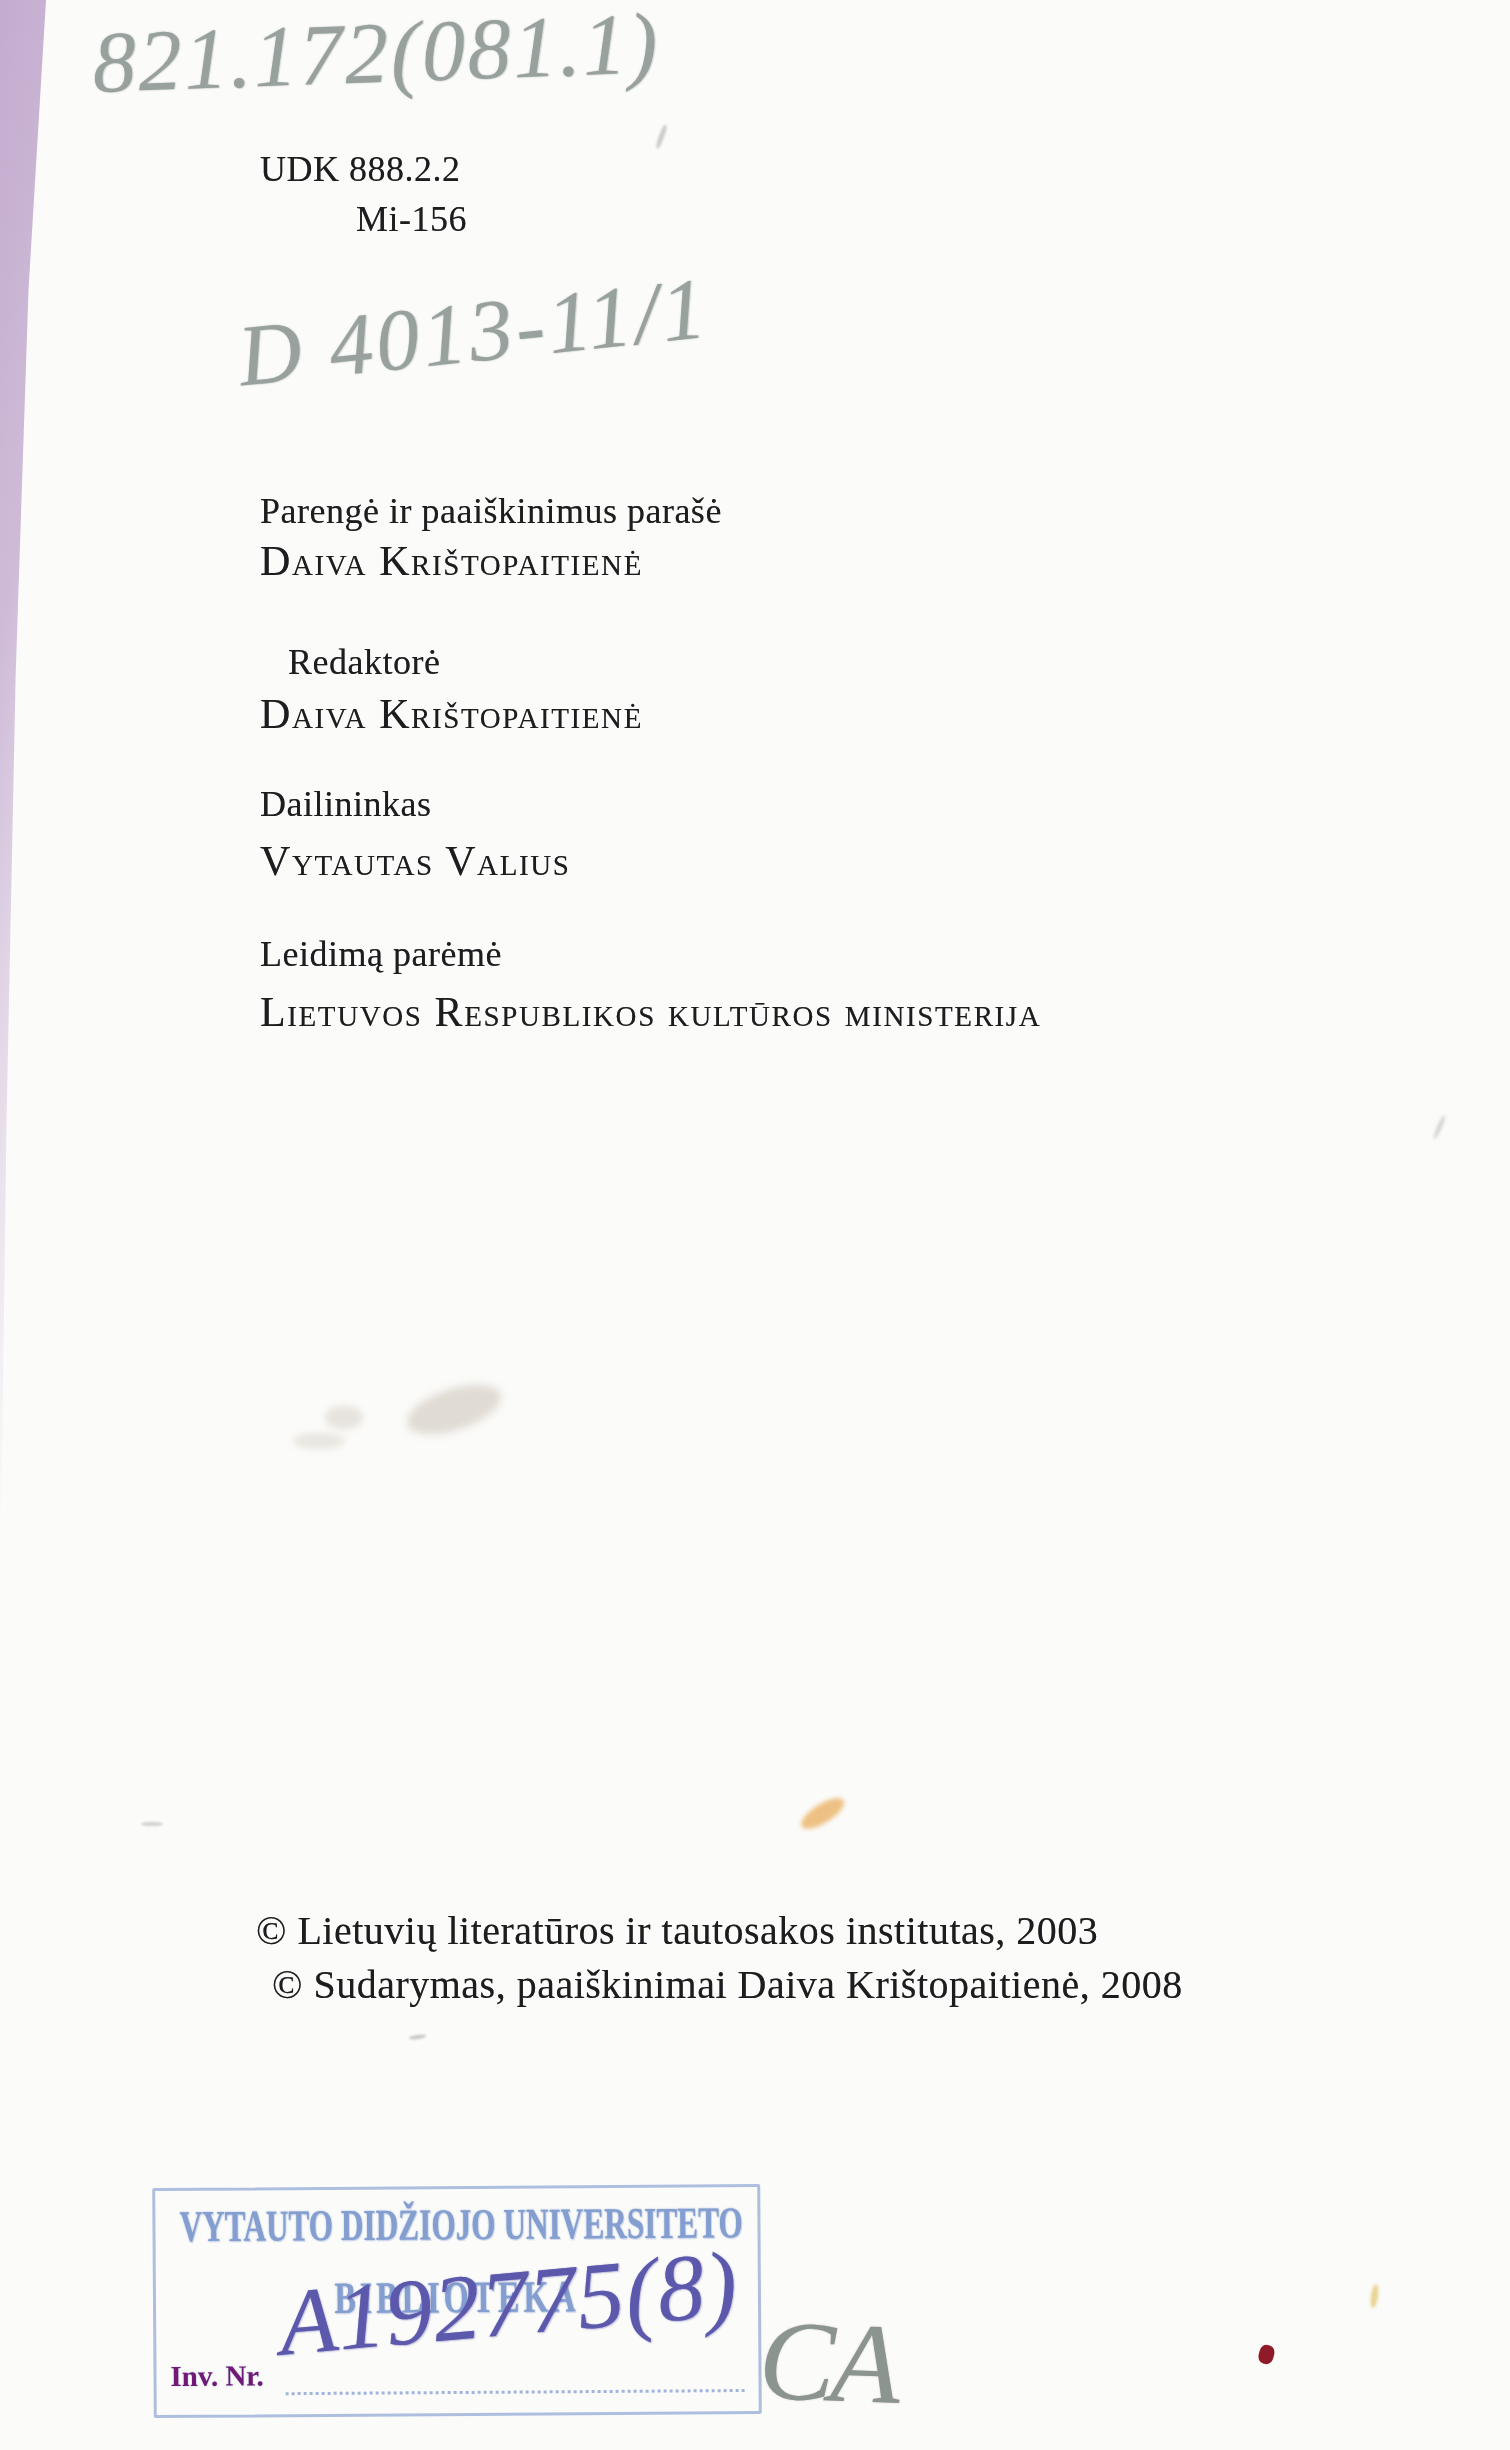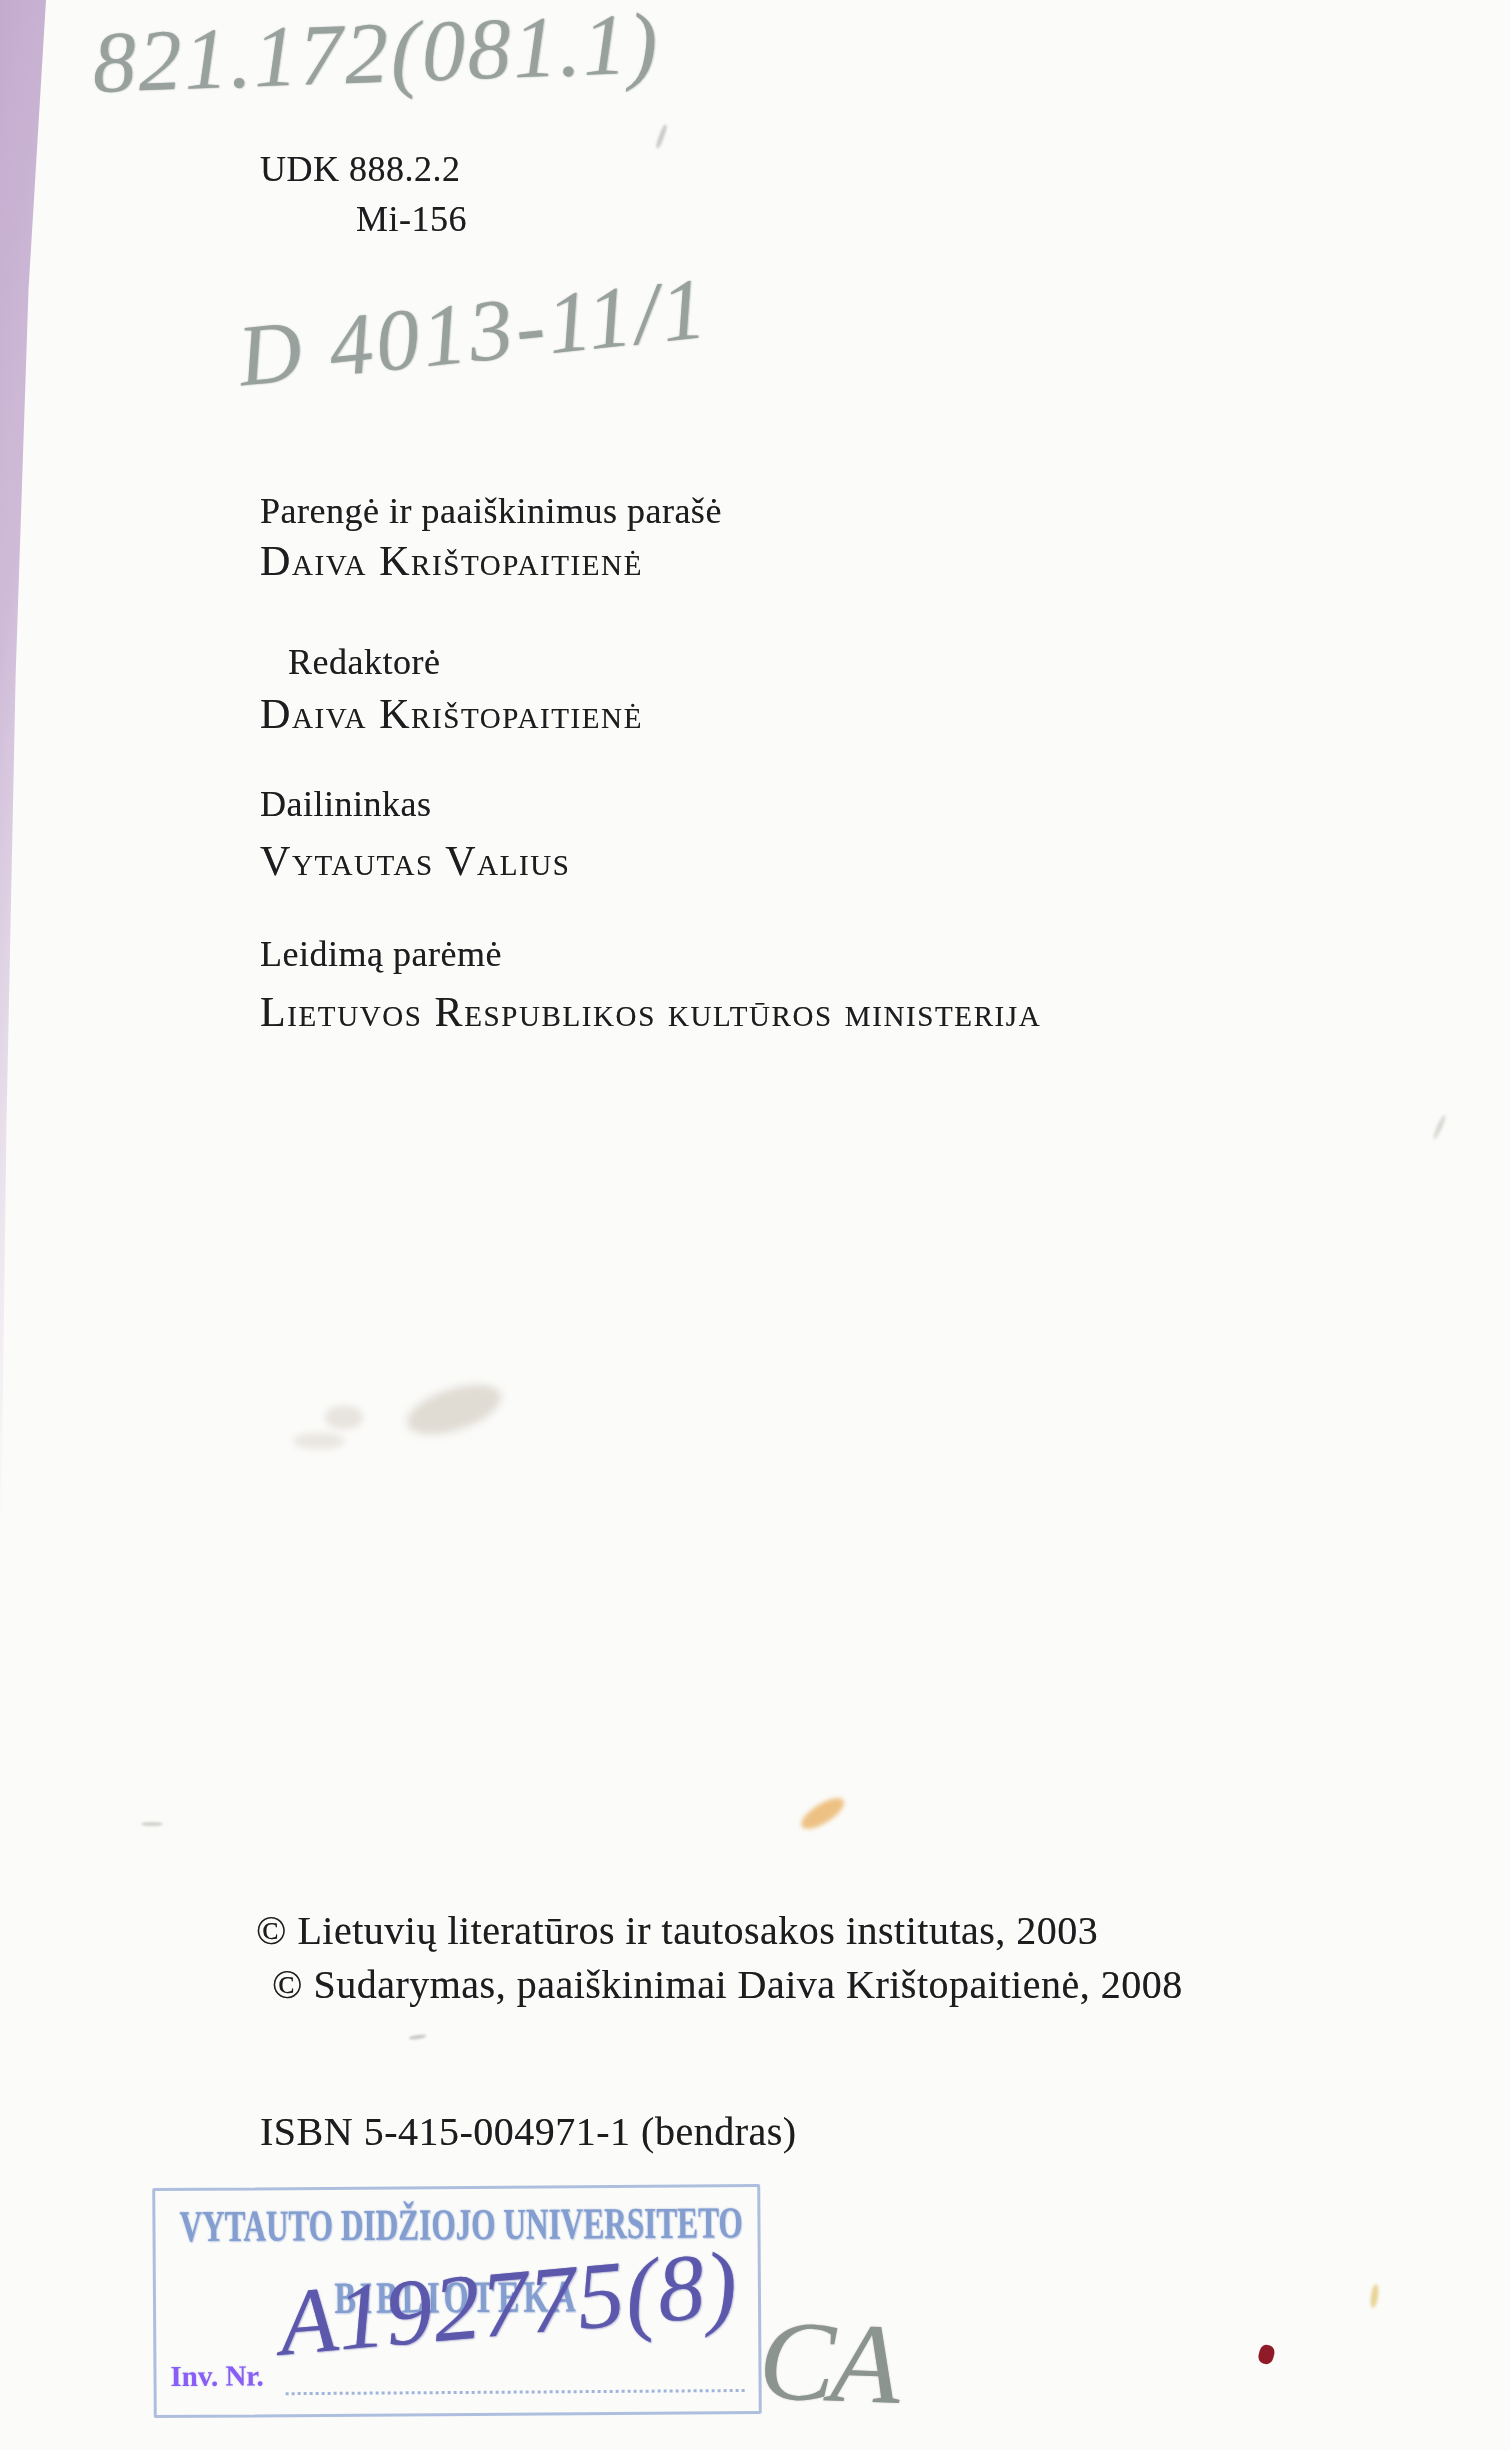--- a/index.html
+++ b/index.html
@@ -49,21 +49,21 @@
   .stamp-text {
     position: absolute; width: 100%; text-align: center;
     font-weight: bold; color: #849ed0;
     text-shadow: 0 0 1.6px rgba(138,163,212,0.85), 1.1px 1.1px 0 rgba(138,163,212,0.25);
     white-space: nowrap; line-height: 1;
   }
   .stamp-line1 { top: 18.5px; font-size: 34px; transform: scale(0.92, 1.30); }
   .stamp-line2 { top: 91px; font-size: 35px; letter-spacing: 4.3px; transform: scale(0.92, 1.28); }
   .stamp-inv-label {
     position: absolute; left: 14px; top: 171px;
-    font-size: 29px; font-weight: bold; color: #8b5cf6; line-height: 1;
+    font-size: 29px; font-weight: bold; color: #701a75; line-height: 1;
     text-shadow: 0 0 1.6px rgba(156,178,220,0.8);
   }
   .stamp-dots {
     position: absolute; left: 129px; top: 172px; width: 459px; height: 30px;
     border-bottom: 3.8px dotted rgba(130,157,210,0.75);
   }
 
   
   .ink {
     font-style: italic; color: #5c59ad;
@@ -105,21 +105,20 @@
 
   <div class="abs typed role-line" style="left:260px; top:786px;">Dailininkas</div>
   <div class="abs typed name-line" style="left:260px; top:840px;">Vytautas Valius</div>
 
   <div class="abs typed role-line" style="left:260px; top:936px;">Leidimą parėmė</div>
   <div class="abs typed name-line" style="left:260px; top:991px;">Lietuvos Respublikos kultūros ministerija</div>
 
   <div class="abs typed copy-line" style="left:256px; top:1911px;">© Lietuvių literatūros ir tautosakos institutas, 2003</div>
   <div class="abs typed copy-line" style="left:272px; top:1965px;text-align:right;">© Sudarymas, paaiškinimai Daiva Krištopaitienė, 2008</div>
 
-  <div class="abs typed isbn-line" style="left:260px; top:2112px;">ISBN 5-415-004971-1 (bendras)</div>
 
   <div class="stamp">
     <div class="stamp-text stamp-line1">VYTAUTO DIDŽIOJO UNIVERSITETO</div>
     <div class="stamp-text stamp-line2">BIBLIOTEKA</div>
     <div class="stamp-inv-label">Inv. Nr.</div>
     <div class="stamp-dots"></div>
   </div>
 
   <div class="abs ink" style="left:275px; top:2276px;">A192775(8)</div>
 

